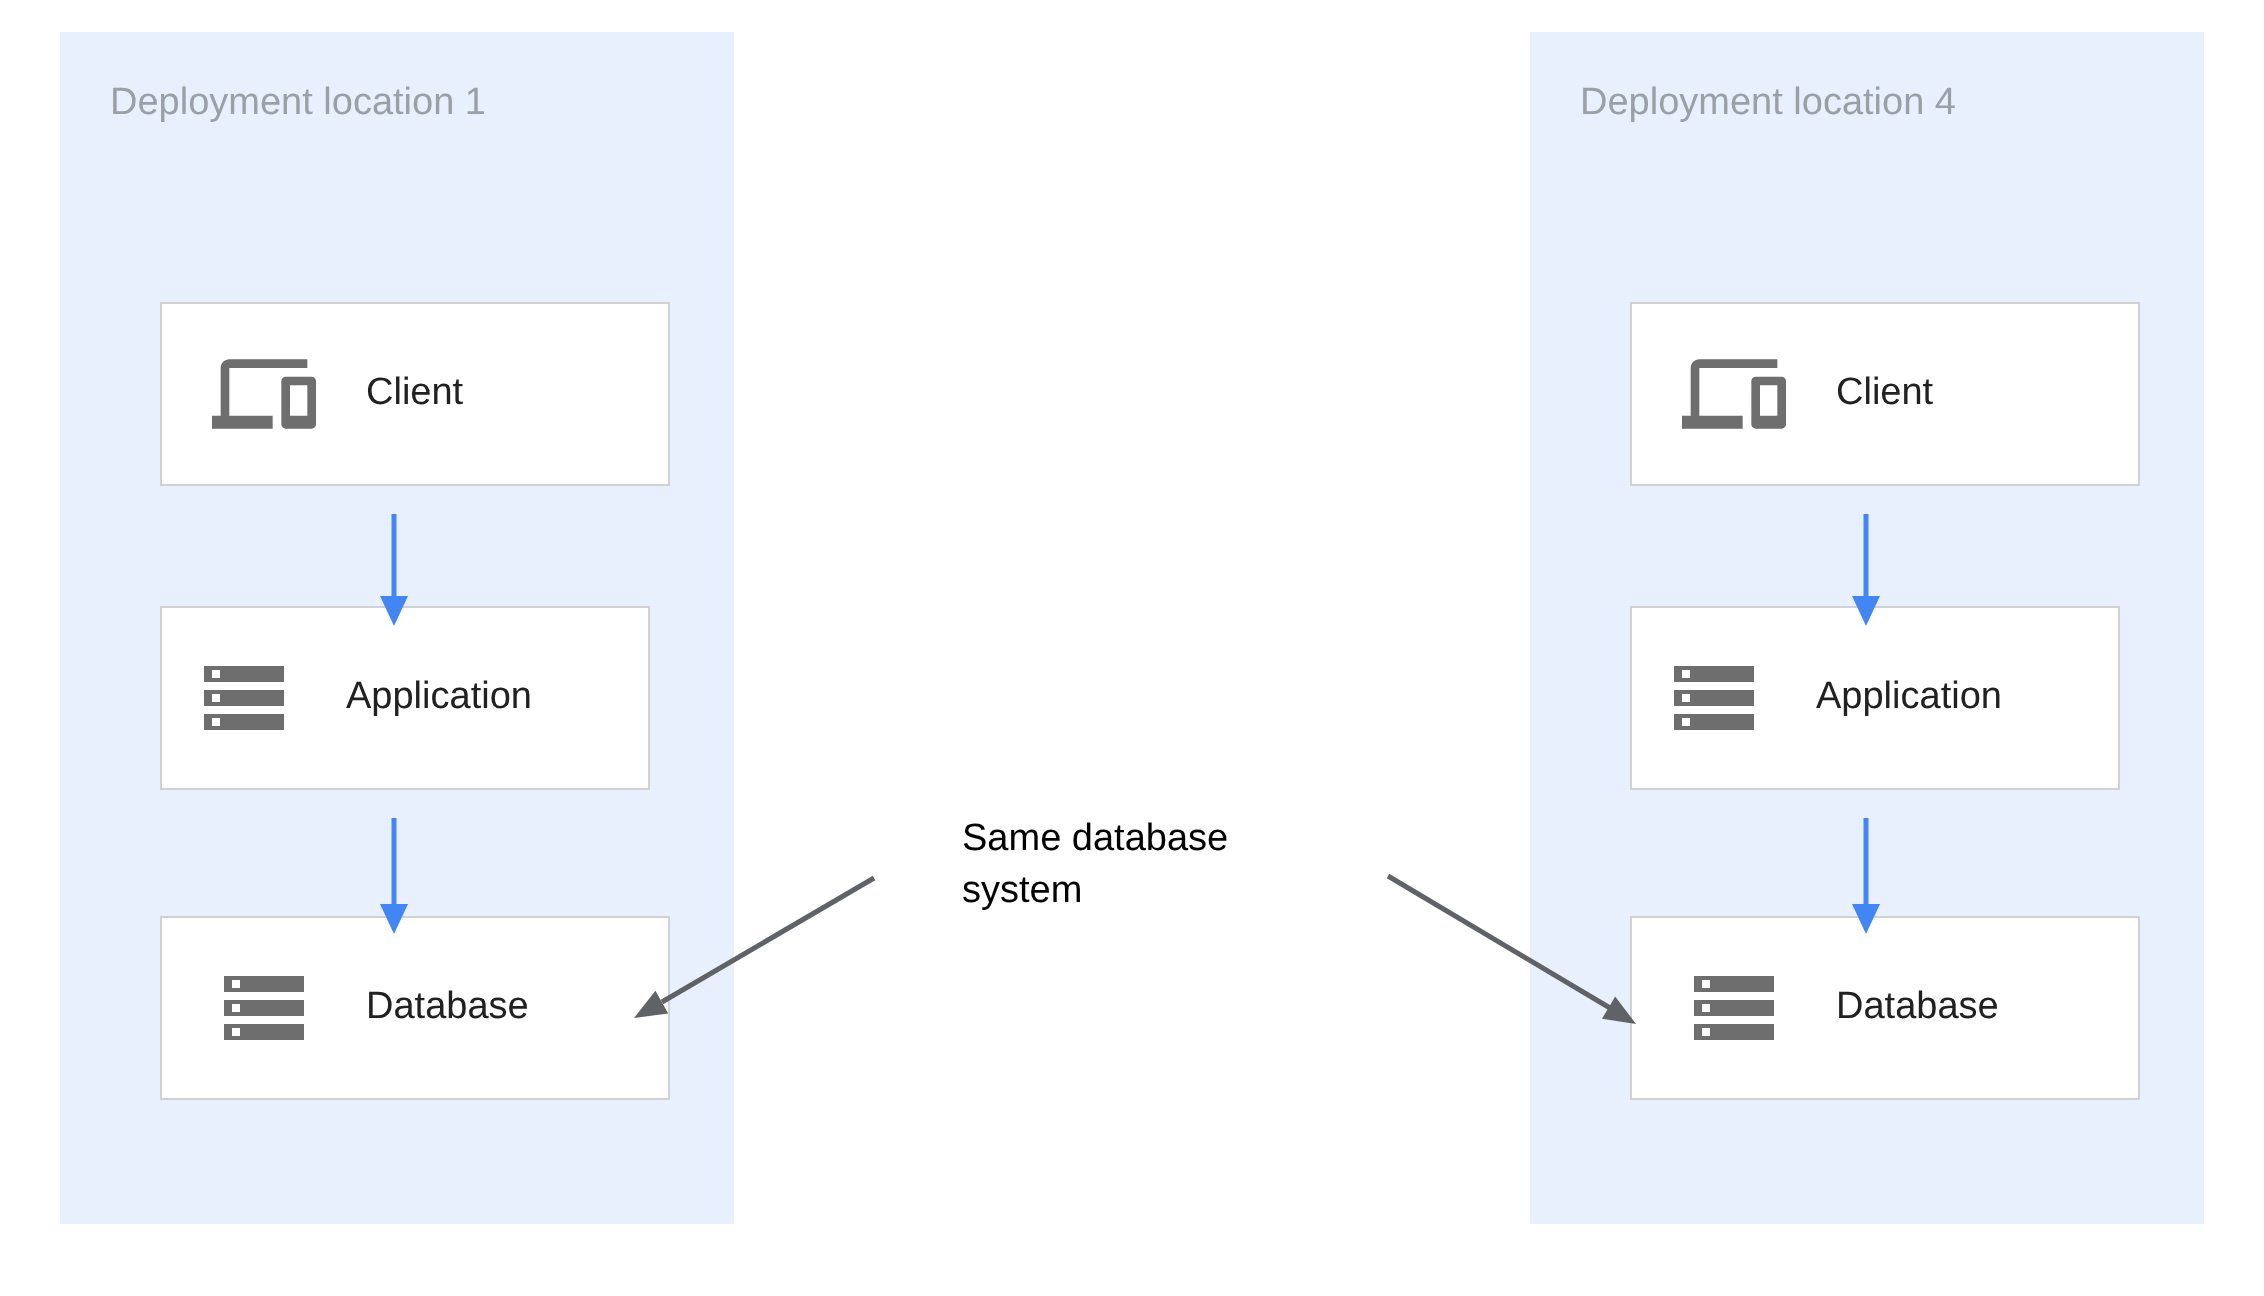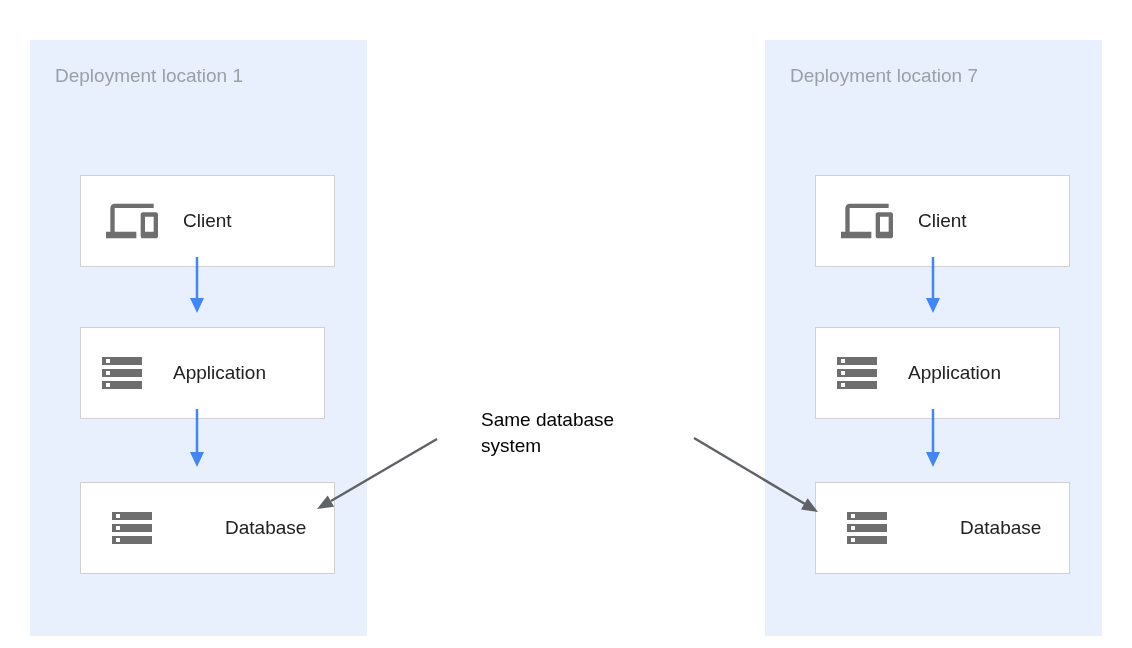--- a/index.html
+++ b/index.html
@@ -16,21 +16,21 @@
   html,body{margin:0;padding:0;background:#ffffff;}
   .canvas{
     position:relative;
     width:1132px;height:648px;
     font-family:"Liberation Sans", sans-serif;
     overflow:hidden;
     background:#ffffff;
   }
   .zone{
     position:absolute;
-    top:40px;
+    top:16px;
     width:337px;height:596px;
     background:var(--zone-bg);
   }
   .zone-1{left:30px;}
   .zone-2{left:765px;}
   .zone-title{
     position:absolute;
     left:25px;top:22px;
     margin:0;
     font-size:19px;
@@ -45,21 +45,21 @@
     width:231px;height:90px;
     background:var(--node-bg);
     border:1px solid var(--node-border);
     display:flex;
     align-items:center;
     padding-left:22px;
     box-sizing:content-box;
   }
   .node-client{top:135px;}
   .node-application{top:287px;padding-left:12px;}
-  .node-database{top:442px;gap:42px;}
+  .node-database{top:442px;}
   .node-icon{
     width:58px;height:58px;
     display:flex;align-items:center;justify-content:center;
     flex:0 0 auto;
   }
   .node-icon svg{display:block;fill:var(--icon-gray);}
   .node-label{
     margin-left:22px;
     font-size:19px;
     color:var(--node-label);
@@ -115,21 +115,21 @@
       <span class="node-icon">
         <svg width="48" height="42" viewBox="0 2 24 20">
           <path d="M2 20h20v-4H2v4zm2-3h2v2H4v-2zM2 4v4h20V4H2zm4 3H4V5h2v2zm-4 7h20v-4H2v4zm2-3h2v2H4v-2z"></path>
         </svg>
       </span>
       <span class="node-label">Database</span>
     </div>
   </section>
 
   <section class="zone zone-2">
-    <h2 class="zone-title">Deployment location 7</h2>
+    <h2 class="zone-title">Deployment location 4</h2>
 
     <div class="node node-client">
       <span class="node-icon">
         <svg width="52" height="44" viewBox="0 2 24 20">
           <path d="M4 6h18V4H4c-1.1 0-2 .9-2 2v11H0v3h14v-3H4V6zm19 2h-6c-.55 0-1 .45-1 1v10c0 .55.45 1 1 1h6c.55 0 1-.45 1-1V9c0-.55-.45-1-1-1zm-1 9h-4v-7h4v7z"></path>
         </svg>
       </span>
       <span class="node-label">Client</span>
     </div>
 

